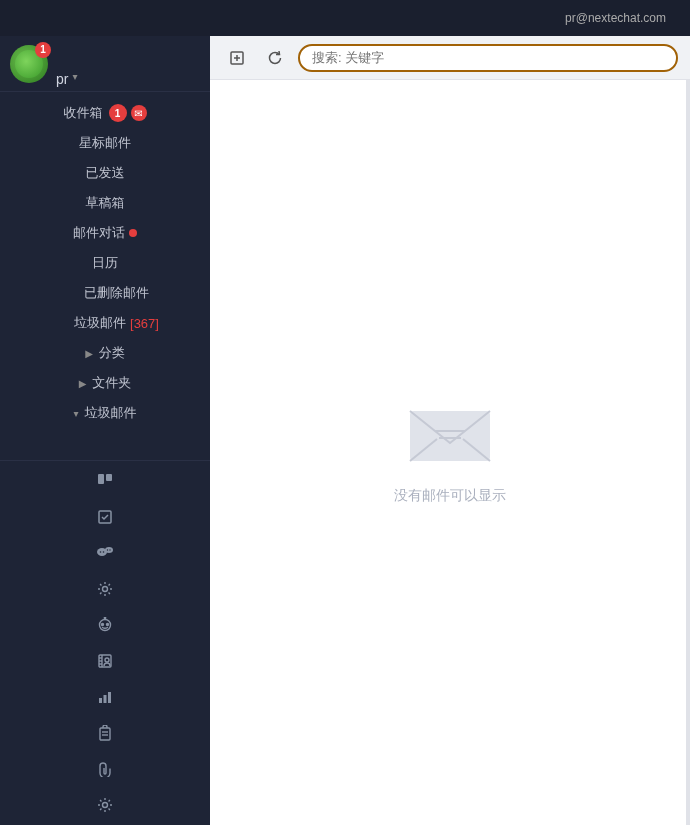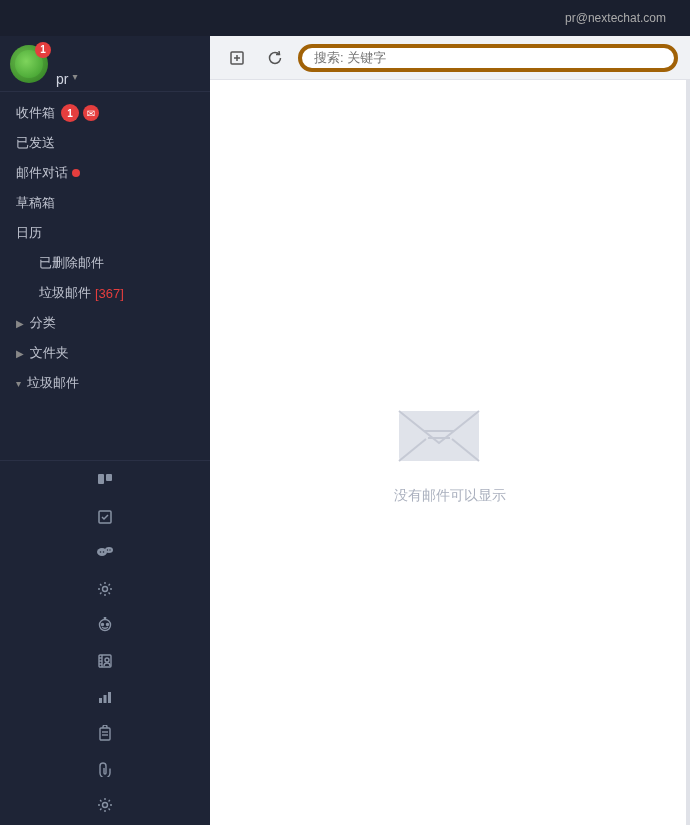--- a/index.html
+++ b/index.html
@@ -118,20 +118,21 @@
 
     .nav-item {
       display: flex;
       align-items: center;
       padding: 6px 16px;
       color: #c0c4d0;
       font-size: 13px;
       cursor: pointer;
       position: relative;
       user-select: none;
+      justify-content: center;
     }
 
     .nav-badge {
       display: inline-flex;
       align-items: center;
       justify-content: center;
       background: #e53e3e;
       color: #fff;
       font-size: 10px;
       font-weight: bold;
@@ -228,21 +229,21 @@
       justify-content: center;
       color: #555;
       font-size: 16px;
       border-radius: 4px;
     }
 
     .search-box {
       flex: 1;
       height: 28px;
       background: #fff;
-      border: 4px solid #a16207;
+      border: 2px solid #a16207;
       border-radius: 14px;
       display: flex;
       align-items: center;
       padding: 0 12px;
     }
     .search-input {
       border: none;
       outline: none;
       background: transparent;
       font-size: 13px;
@@ -269,20 +270,21 @@
       bottom: 0;
       width: 4px;
       background: #e0e2e8;
       cursor: col-resize;
     }
 
     
     .empty-state {
       display: flex;
       flex-direction: column;
+      align-items: center;
       gap: 16px;
     }
     .empty-text {
       color: #aab0be;
       font-size: 14px;
     }
   </style>
 </head>
 <body>
 
@@ -309,32 +311,35 @@
 
     <div class="sidebar-nav">
 
       <div class="nav-item">
         <span>收件箱</span>
         <span class="nav-badge">1</span>
         <span class="new-email-icon">✉</span>
       </div>
 
 
+      <div class="nav-item">
+        <span>星标邮件</span>
+      </div>
 
       <div class="nav-item">
         <span>已发送</span>
+      </div>
+
+      <div class="nav-item">
+        <span>草稿箱</span>
       </div>
 
       <div class="nav-item">
         <span>邮件对话</span>
         <span class="nav-badge-dot"></span>
-      </div>
-
-      <div class="nav-item">
-        <span>草稿箱</span>
       </div>
 
       <div class="nav-item">
         <span>日历</span>
       </div>
 
       <div class="nav-item nav-indent">
         <span>已删除邮件</span>
       </div>
 

